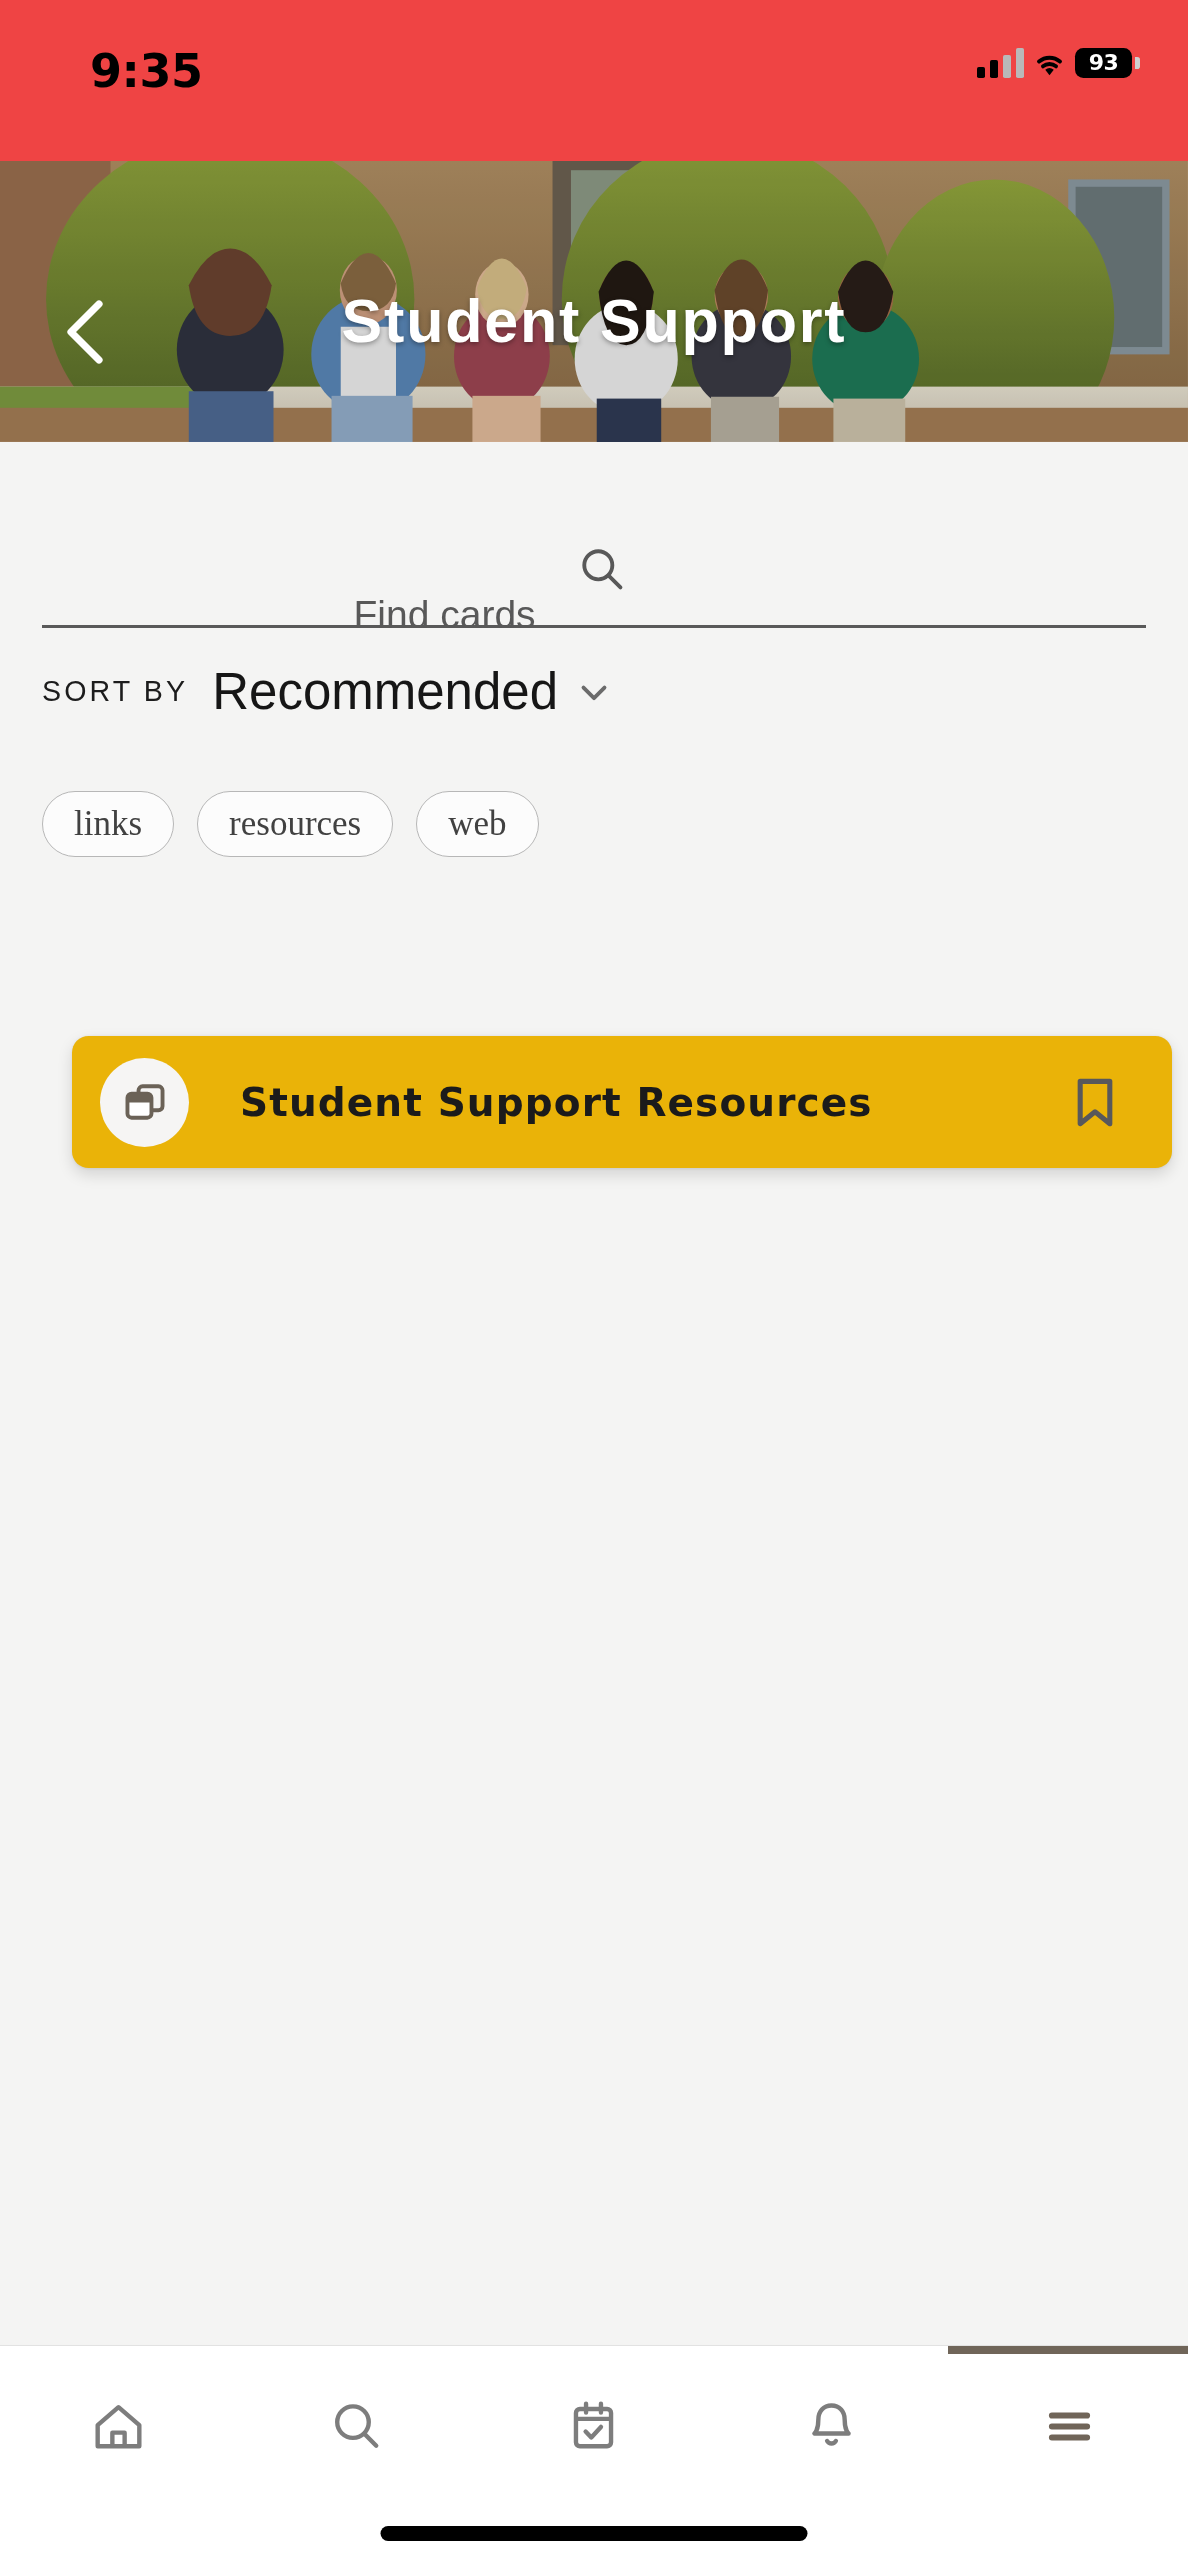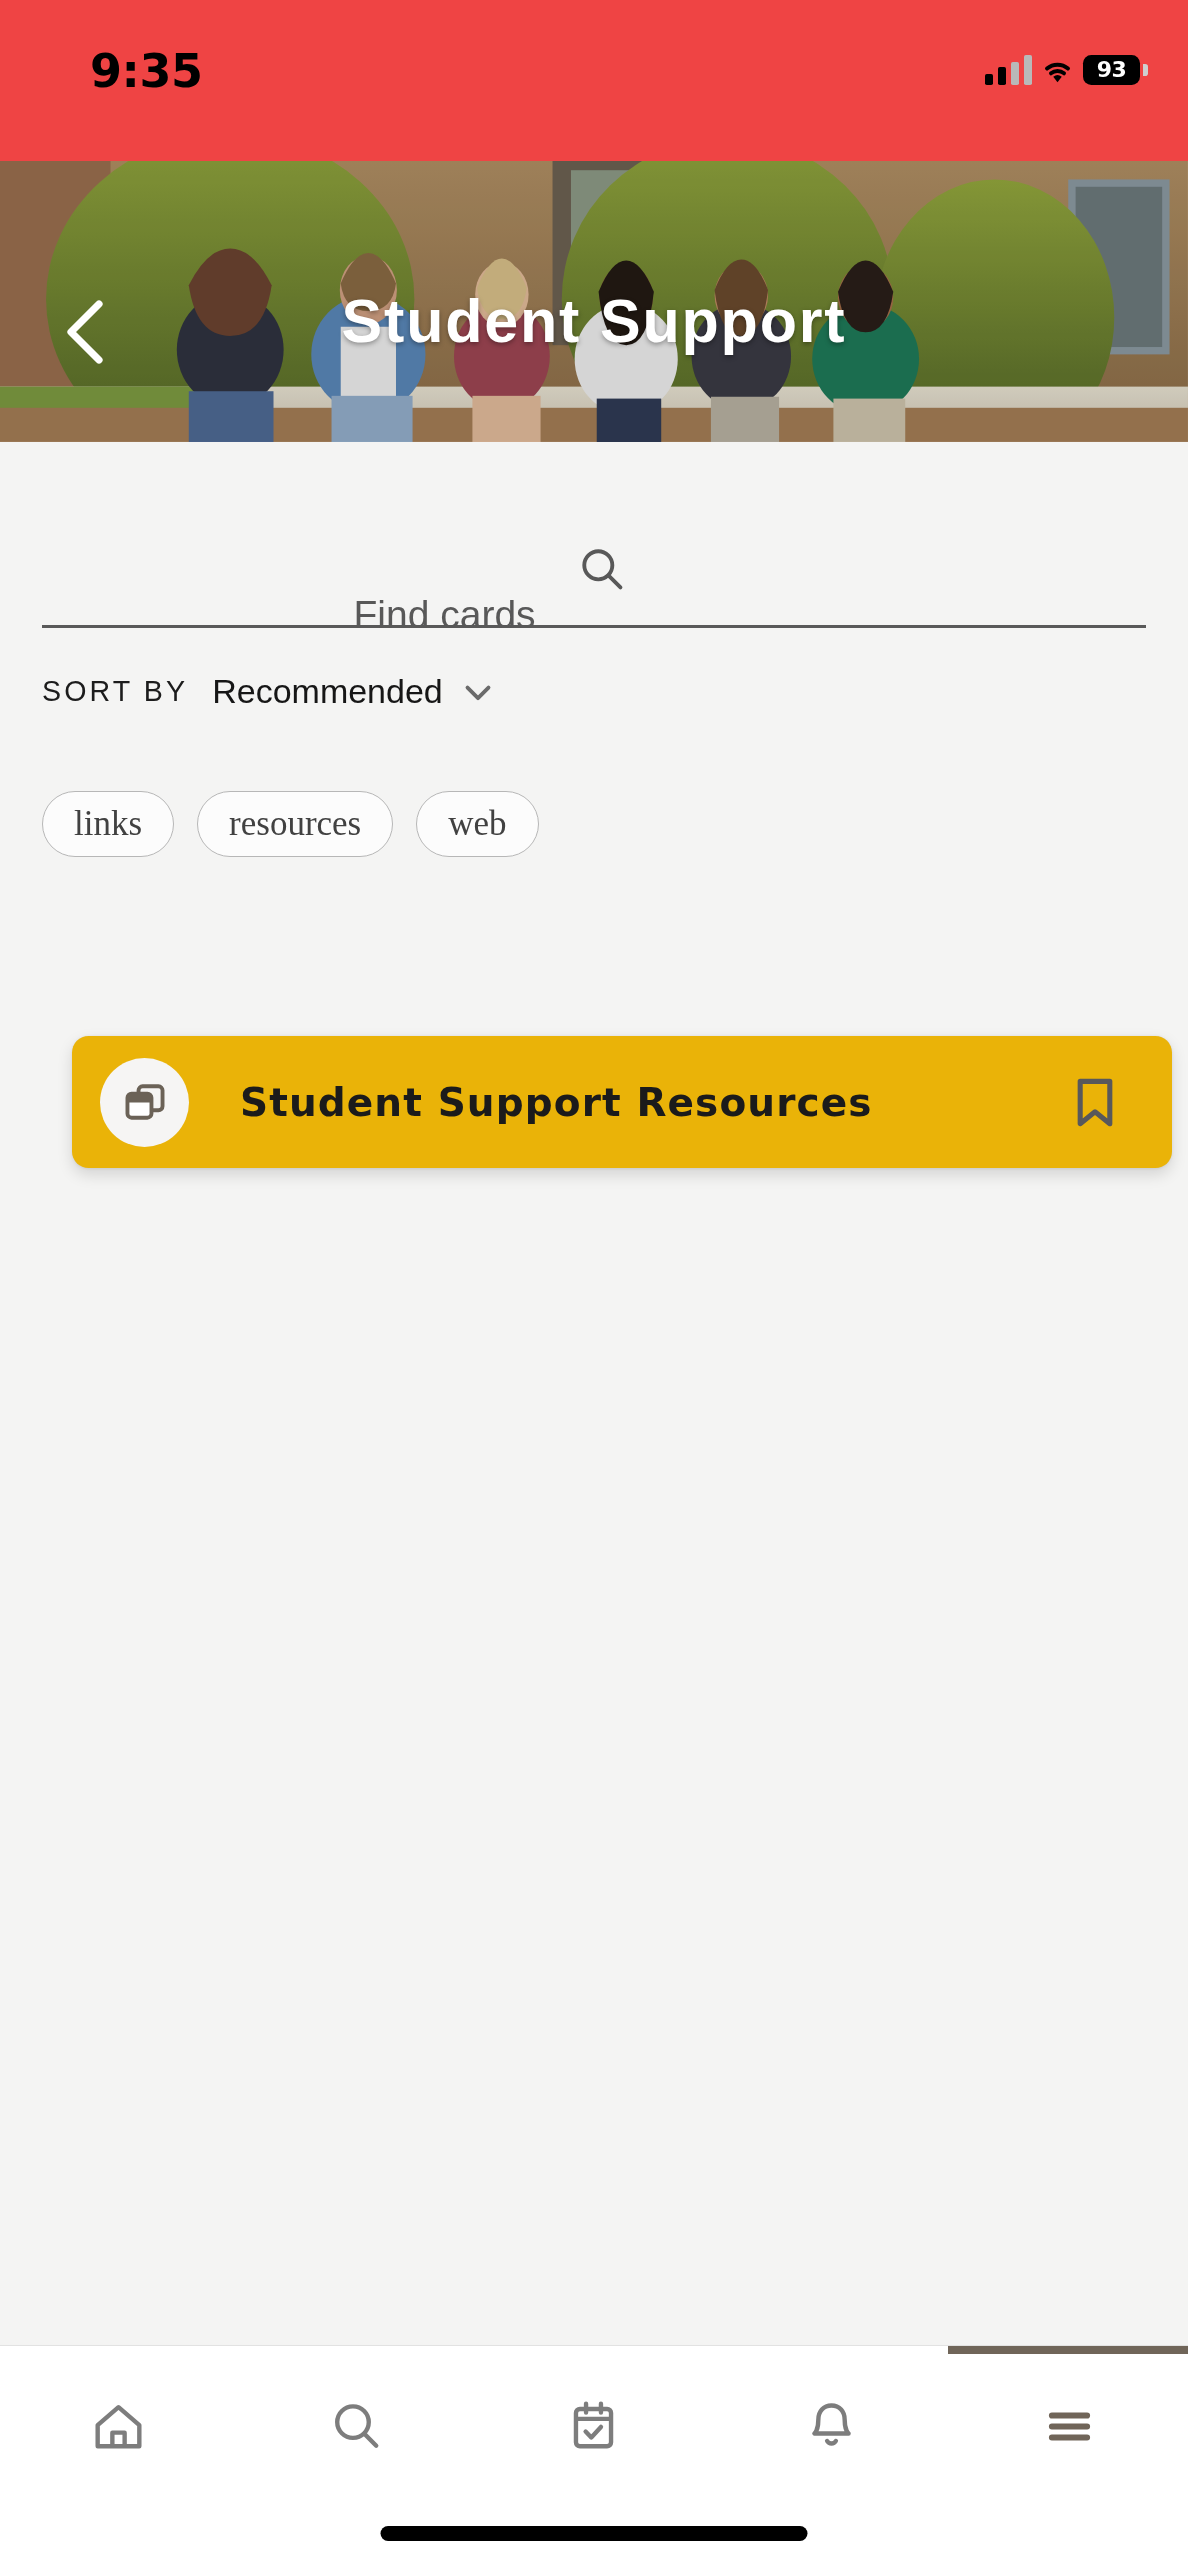--- a/index.html
+++ b/index.html
@@ -15,22 +15,22 @@
   .statusbar {
     position:absolute; top:0; left:0; width:1188px; height:161px;
     background:#ef4444;
   }
   .status-time {
     position:absolute; left:90px; top:44px; width:203px;
     font-size:46px; font-weight:bold; color:#000;
     letter-spacing:-0.5px; font-family:"DejaVu Sans", sans-serif;
   }
   .status-right {
-    position:absolute; right:48px; top:48px; height:44px;
-    display:flex; align-items:center; gap:6px;
+    position:absolute; right:56px; top:48px; height:44px;
+    display:flex; align-items:flex-start; gap:6px;
   }
   .sig { display:flex; align-items:flex-end; gap:4.6px; height:29.5px; }
   .sig i { width:8.3px; background:#000; border-radius:1.8px; display:block; }
   .sig i.b1 { height:11px; }
   .sig i.b2 { height:17.5px; }
   .sig i.b3 { height:23px; background:#b9b9b9; }
   .sig i.b4 { height:29.5px; background:#b9b9b9; }
   .wifi { width:39px; height:29.5px; display:block; }
   .batt {
     position:relative; width:57px; height:30px; background:#000;
@@ -76,21 +76,21 @@
   
   .sortrow {
     position:absolute; left:42px; top:663px; height:57px;
     display:flex; align-items:center; cursor:pointer;
   }
   .sort-label {
     font-size:28.6px; color:#1c1c1c; letter-spacing:3.1px;
     font-family:"Liberation Sans", sans-serif;
   }
   .sort-value {
-    font-size:34px; color:#161616; margin-left:24px;
+    font-size:51px; color:#161616; margin-left:24px;
     font-family:"Liberation Sans", sans-serif;
     text-align:center;
   }
   .sort-caret { width:42px; height:42px; margin-left:14.7px; }
 
   
   .chips {
     position:absolute; left:42px; top:791px; display:flex; gap:23px;
   }
   .chip {

